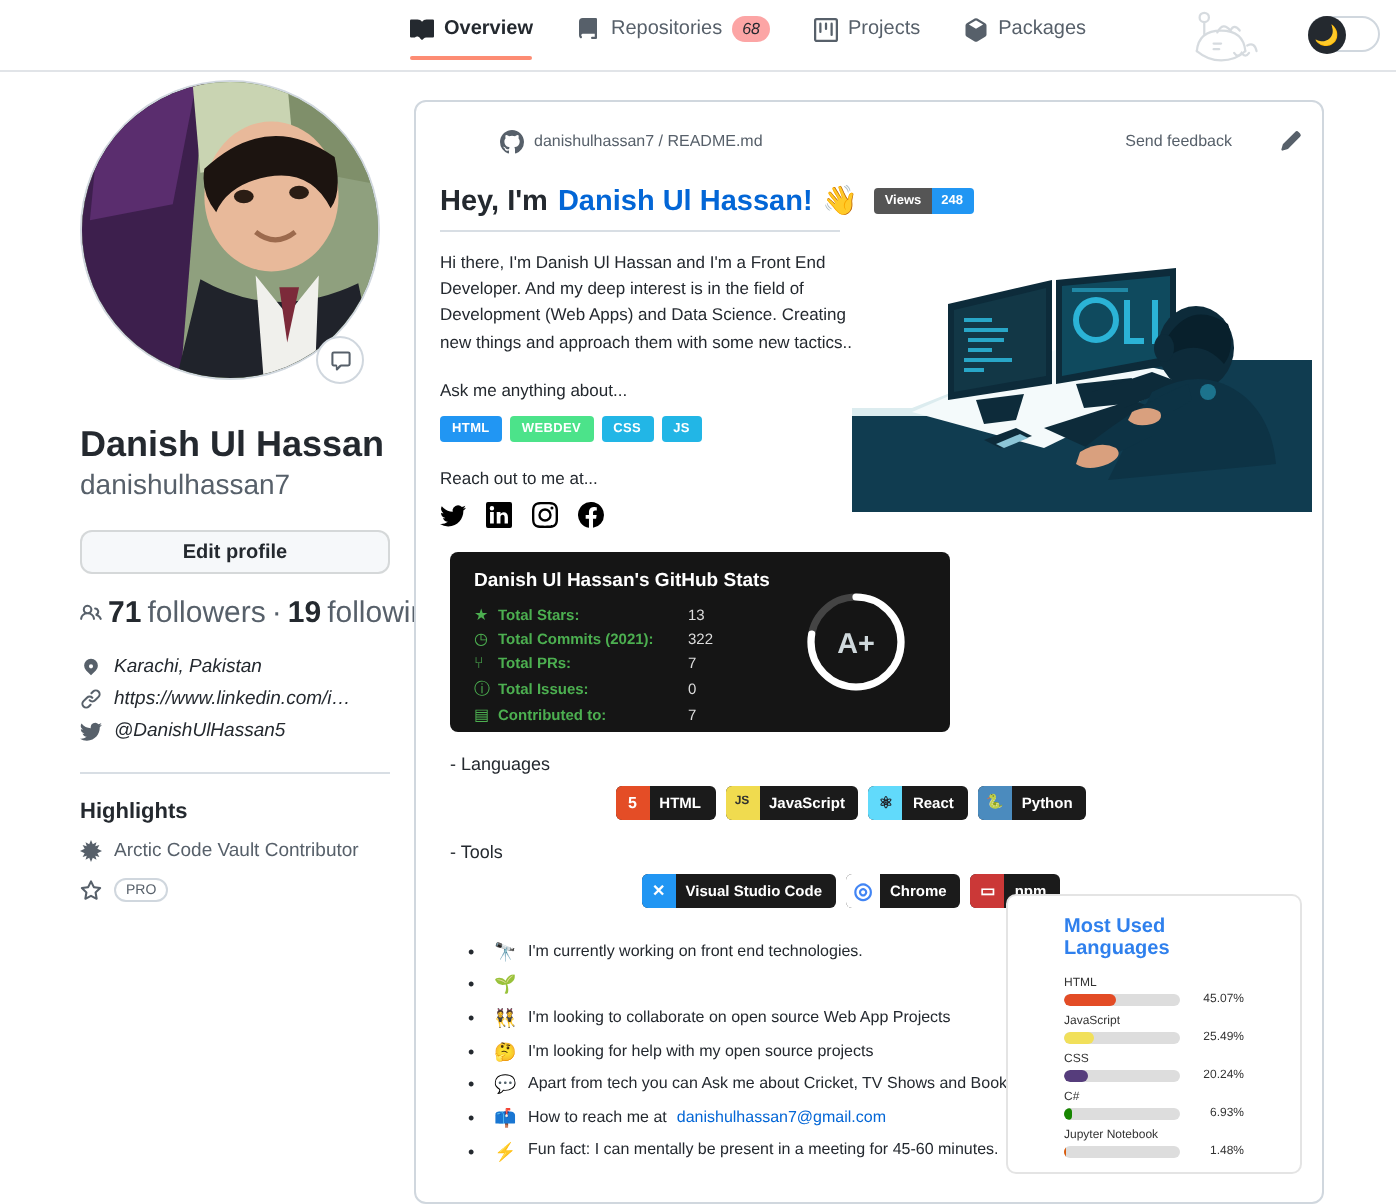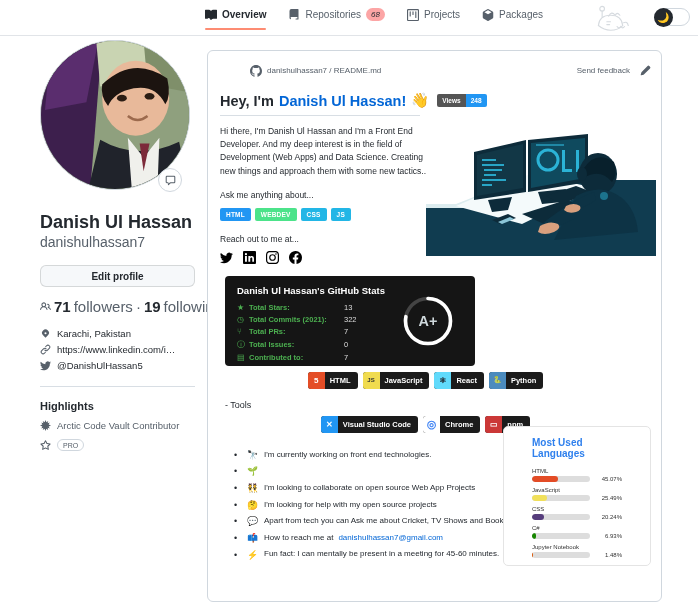--- a/index.html
+++ b/index.html
@@ -78,21 +78,21 @@
     cursor: pointer; display: flex; align-items: center; justify-content: center;
     font-family: "Liberation Sans", sans-serif;
   }
   .followrow {
     margin-top: 11px; display: flex; align-items: center; gap: 3px;
     font-size: 15px; color: #57606a; flex-wrap: nowrap;
   }
   .followrow svg { width: 11px; height: 11px; fill: #57606a; flex: none; }
   .followrow b { color: #24292f; font-weight: bold; }
   .meta { margin-top: 13px; display: flex; flex-direction: column; gap: 5px; }
-  .metarow { display: flex; align-items: flex-start; gap: 6px; font-size: 9.5px; color: #24292f; }
+  .metarow { display: flex; align-items: flex-start; gap: 6px; font-size: 9.5px; color: #24292f; font-style: italic; }
   .metarow svg { width: 11px; height: 11px; fill: #57606a; flex: none; }
   .metarow .link { color: #24292f; white-space: nowrap; overflow: hidden; text-overflow: ellipsis; max-width: 120px; }
 
   .hl-divider { margin-top: 15px; border-top: 1px solid #d8dee4; }
   .hl-title { margin-top: 13px; font-size: 11px; font-weight: bold; color: #24292f; }
   .hl-item { margin-top: 8px; display: flex; align-items: center; gap: 6px; font-size: 9.5px; color: #57606a; }
   .hl-item svg { width: 11px; height: 11px; fill: #57606a; flex: none; }
   .pro-badge {
     border: 1px solid #d0d7de; border-radius: 9px; padding: 0 5px;
     font-size: 7px; color: #57606a; line-height: 12px; height: 12px; display: inline-block;
@@ -104,21 +104,21 @@
     border: 1px solid #d0d7de; border-radius: 6px; background: #fff;
     overflow: hidden;
   }
   .readme-head {
     height: 23px; display: flex; align-items: center; padding: 0 10px;
     border-bottom: 1px solid #d8dee4; background: #fff; justify-content: space-between;
     margin-top: 8px; border-bottom: none;
   }
   .rh-left { display: flex; align-items: center; gap: 5px; font-size: 8px; color: #57606a; padding-left: 32px; }
   .rh-left svg { width: 12px; height: 12px; fill: #57606a; }
-  .rh-right { display: flex; align-items: center; gap: 10px; }
+  .rh-right { display: flex; align-items: center; gap: 24px; }
   .rh-right .fb { font-size: 8px; color: #57606a; cursor: pointer; }
   .rh-right svg { width: 11px; height: 11px; fill: #57606a; cursor: pointer; }
 
   .readme-body { padding: 10px 12px 0 12px; position: relative; }
 
   .h-hey {
     font-size: 14.5px; font-weight: bold; color: #24292f;
     display: flex; align-items: center; gap: 5px;
   }
   .h-hey .nm { color: #0366d6; }
@@ -471,20 +471,21 @@
             <span class="vl">7</span>
           </div>
         </div>
         <svg class="rank" viewBox="0 0 60 60">
           <circle cx="30" cy="30" r="25" fill="none" stroke="#444" stroke-width="4"></circle>
           <circle cx="30" cy="30" r="25" fill="none" stroke="#ffffff" stroke-width="4" stroke-dasharray="122 157" stroke-linecap="round" transform="rotate(-90 30 30)"></circle>
           <text x="30" y="36" text-anchor="middle" font-size="16" font-weight="bold" font-family="Liberation Sans, sans-serif" fill="#cfd8dc">A+</text>
         </svg>
       </div>
 
+      <div class="sect-label">- Languages</div>
       <div class="tech-row">
         <span class="tech">
           <span class="logo" style="background:#e44d26">5</span>
           <span>HTML</span>
         </span>
         <span class="tech">
           <span class="logo" style="background:#f0db4f;color:#323330;font-size:6px">JS</span>
           <span>JavaScript</span>
         </span>
         <span class="tech">

